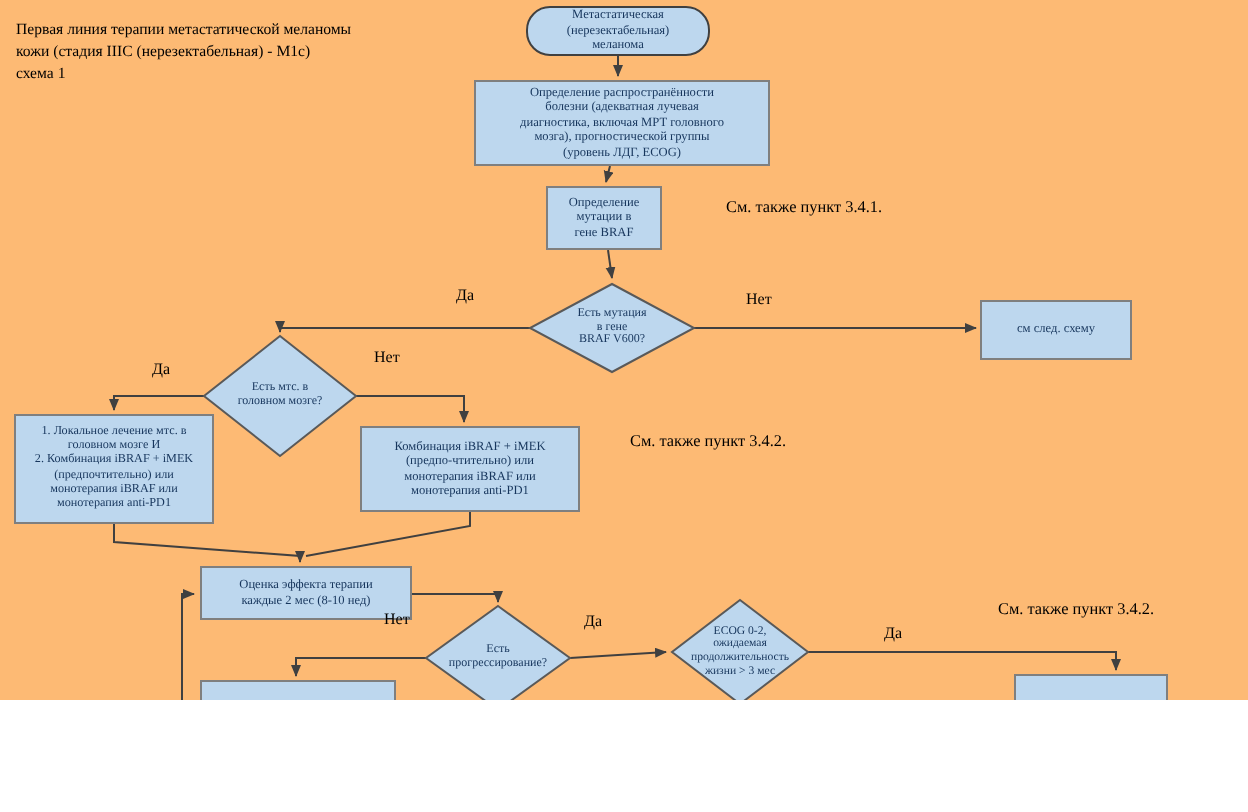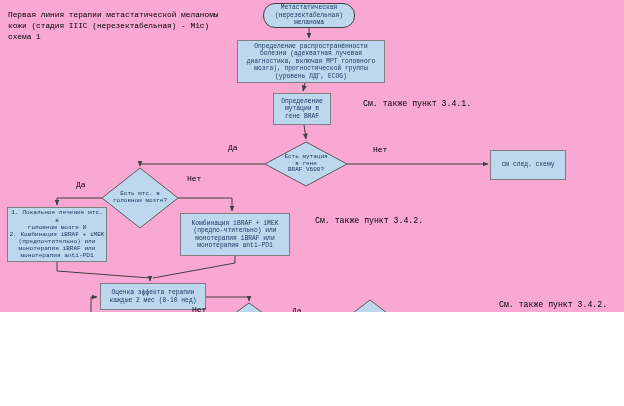--- a/index.html
+++ b/index.html
@@ -1,17 +1,17 @@
 <!DOCTYPE html>
 <html><head>
 <meta charset="utf-8">
 <style>
   html,body{margin:0;padding:0;background:#ffffff;}
-  .canvas{position:relative;width:624px;height:312px;background:#f9a8d4;overflow:hidden;
-          font-family:Liberation Mono, monospace;}
+  .canvas{position:relative;width:624px;height:350px;background:#fdba74;overflow:hidden;
+          font-family:Liberation Serif, serif;}
   .layer{position:absolute;left:0;top:0;}
   .title{position:absolute;left:8px;top:10px;width:250px;font-size:7.8px;line-height:1.4;
          color:#000;white-space:pre-line;}
   .node{position:absolute;display:flex;align-items:center;justify-content:center;
         text-align:center;white-space:pre-line;color:#17365D;font-size:6.3px;line-height:1.18;
         box-sizing:border-box;padding:1px;}
   .rect{background:#BDD7EE;border:1px solid #7F7F7F;}
   .stadium{background:#BDD7EE;border:1.2px solid #404040;border-radius:12px;}
   .dtext{position:absolute;display:flex;align-items:center;justify-content:center;
          text-align:center;white-space:pre-line;color:#17365D;font-size:6px;line-height:1.15;}

